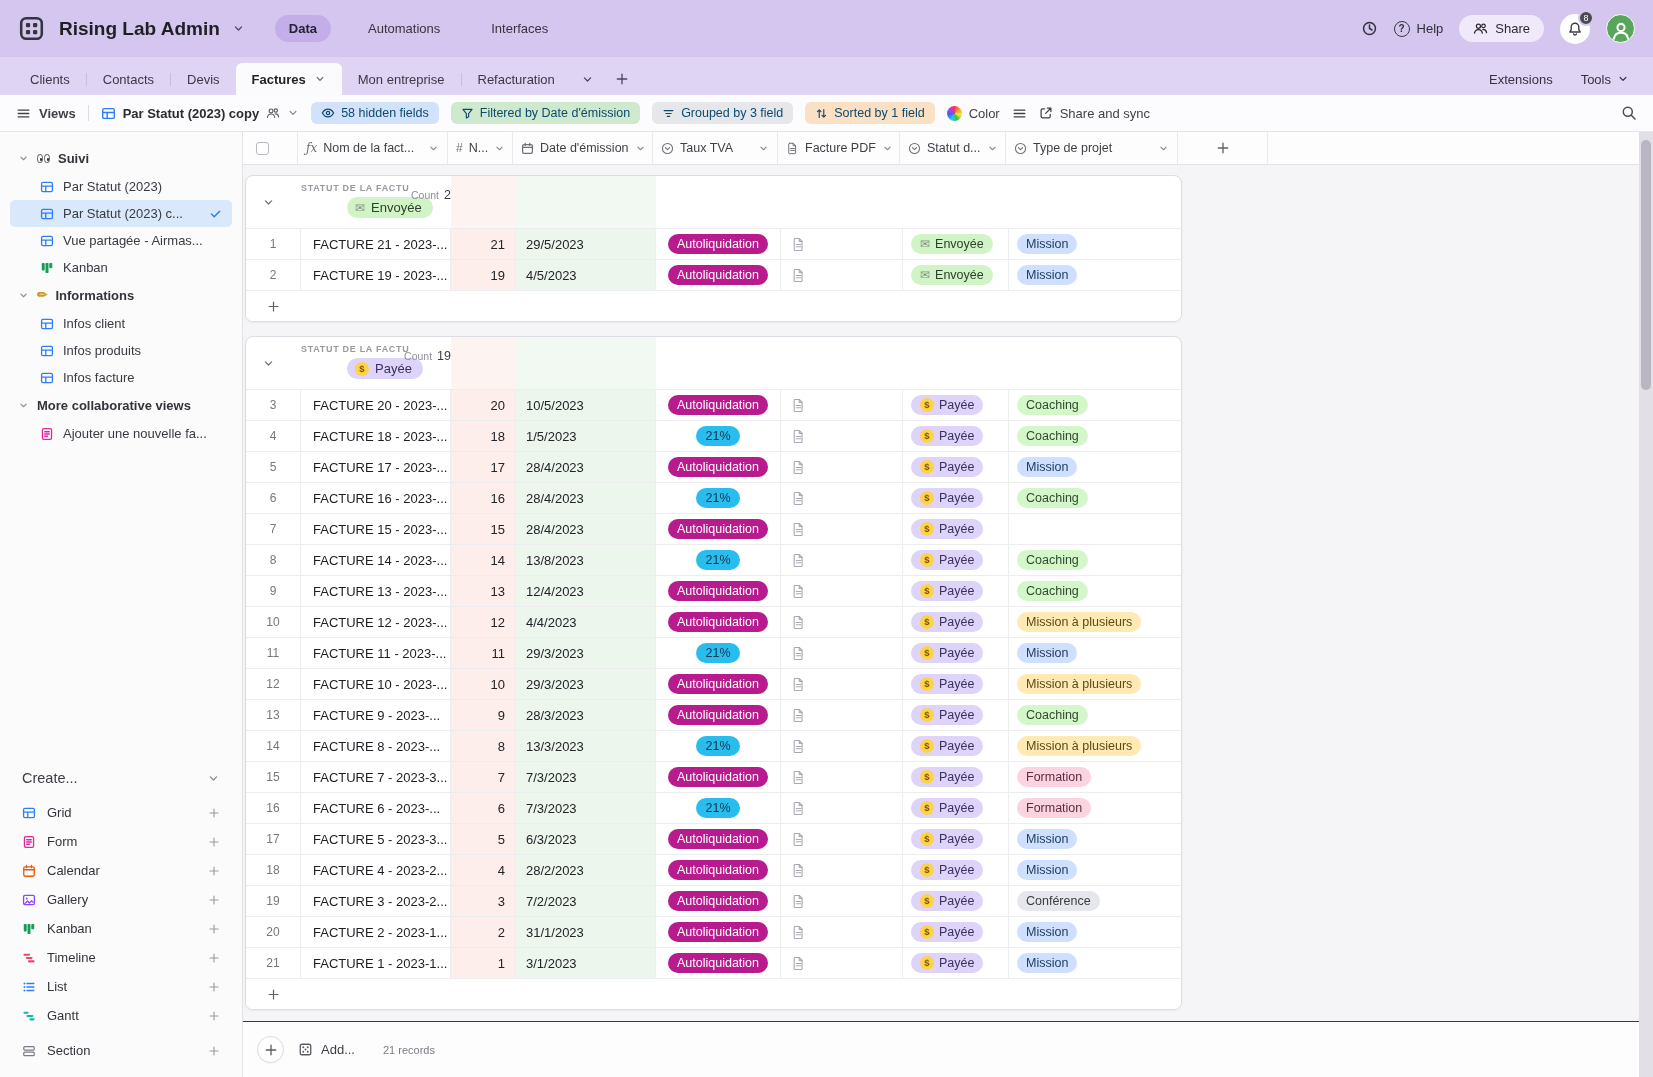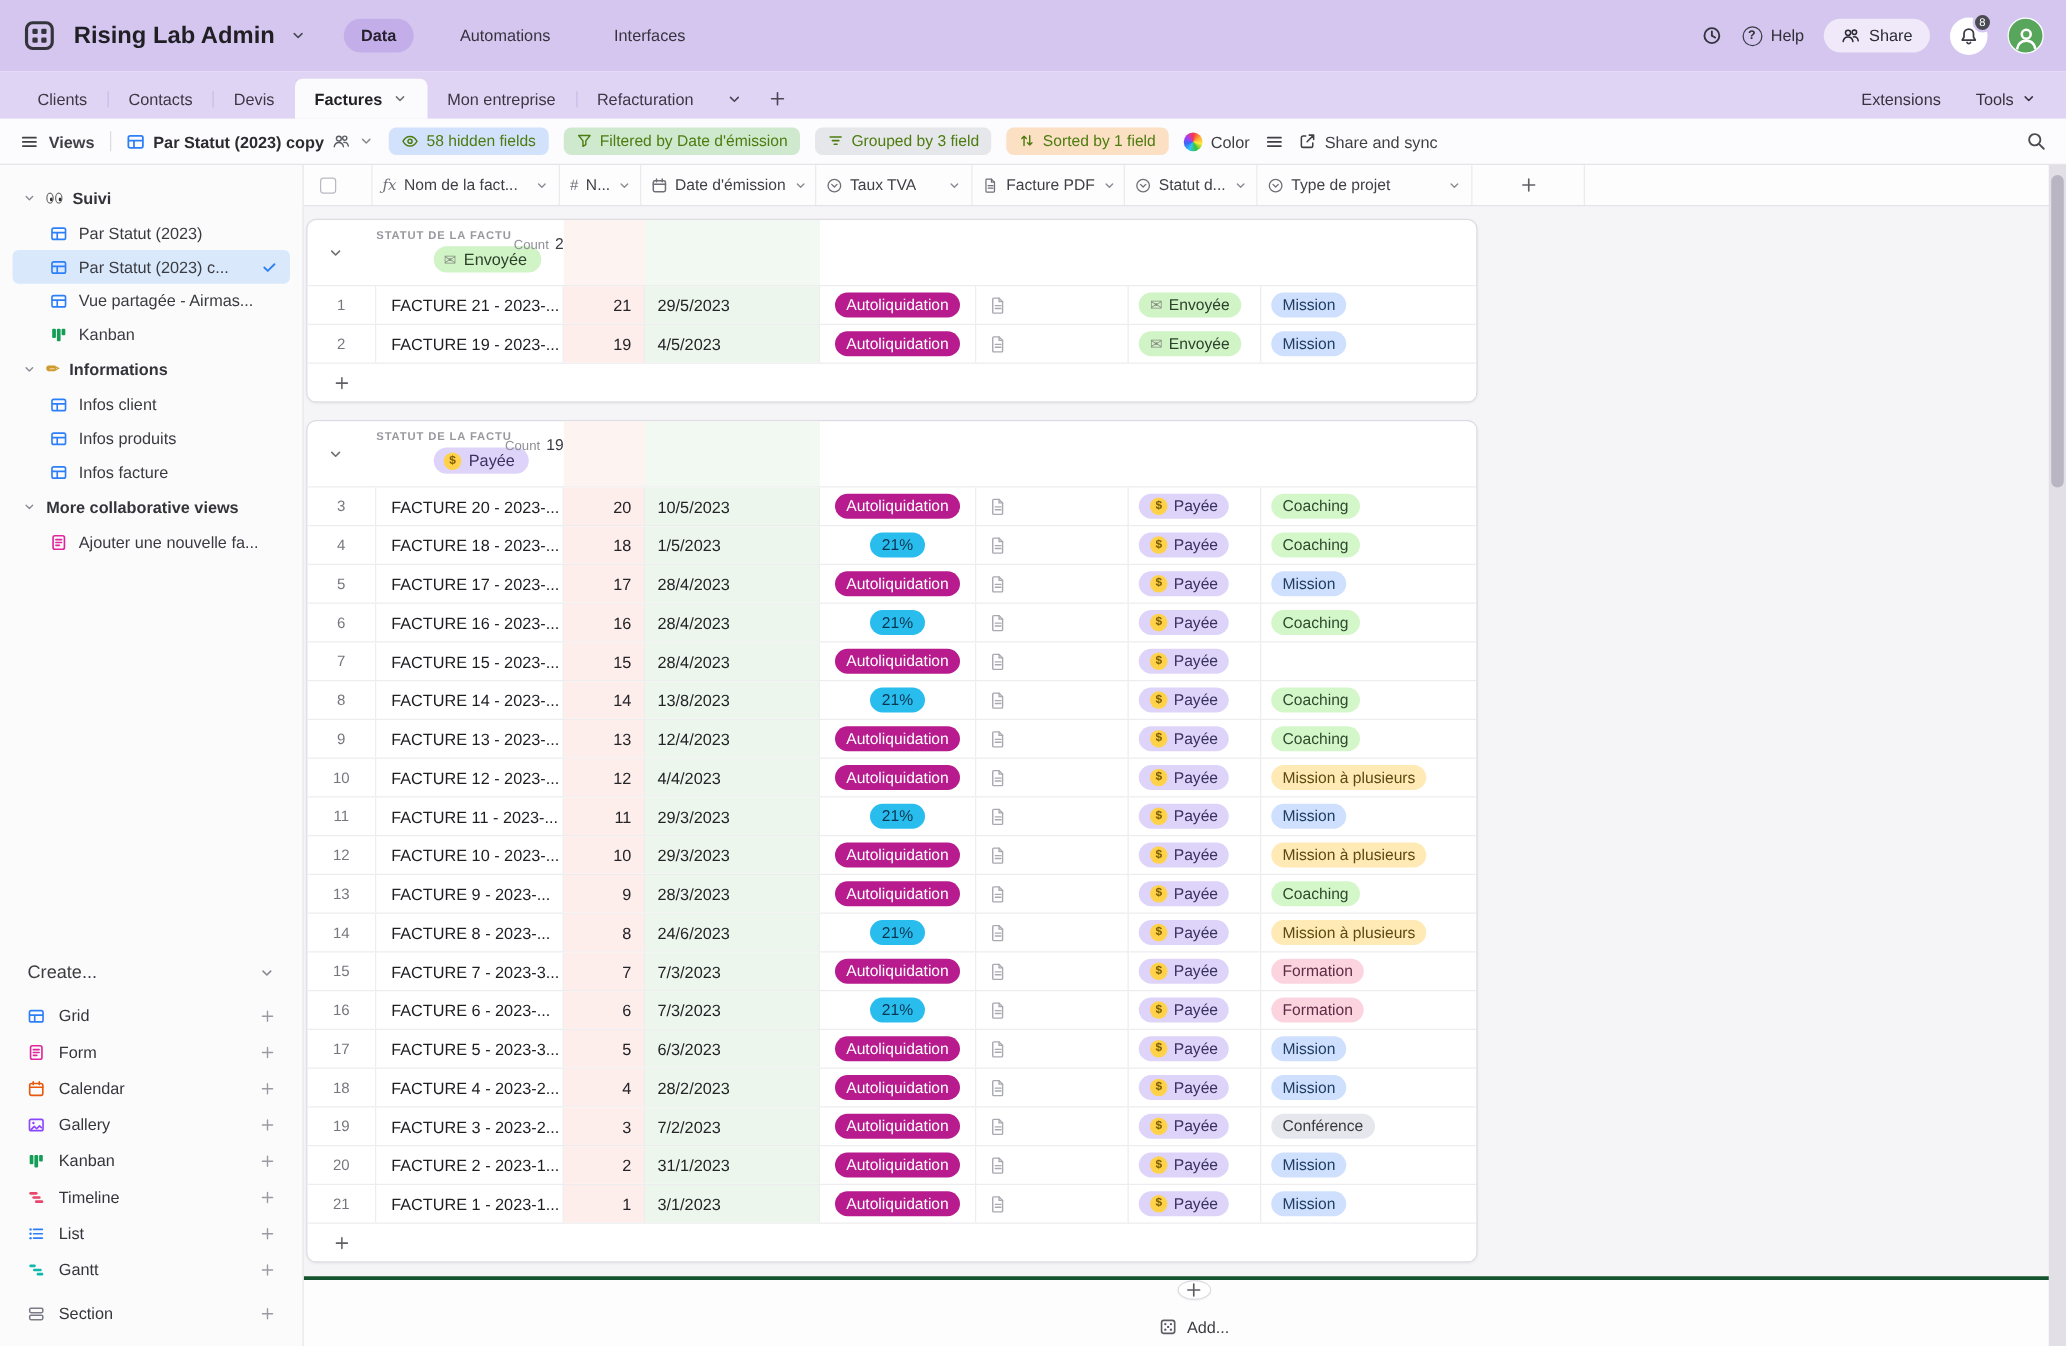--- a/index.html
+++ b/index.html
@@ -30,21 +30,21 @@
   .tab-sep { width:1px; height:13px; background:#c9bce6; align-self:center; }
   .tab-btn { height:32px; width:34px; display:flex; align-items:center; justify-content:center; color:#4c4556; cursor:pointer; }
   .tabbar-right { margin-left:auto; display:flex; align-items:center; gap:28px; height:32px; padding-right:10px; color:#38323f; }
   .tools-wrap { display:flex; align-items:center; gap:6px; cursor:pointer; }
 
   
   .toolbar { height:37px; background:#fcfbfd; border-bottom:1px solid #e6e4ea; display:flex; align-items:center; padding:0 16px; gap:12px; color:#3f3f46; }
   .views-btn { display:flex; align-items:center; gap:8px; font-weight:600; cursor:pointer; }
   .tb-divider { width:1px; height:16px; background:#ddd; }
   .view-picker { display:flex; align-items:center; gap:7px; font-weight:600; color:#2b2b31; cursor:pointer; }
-  .tb-pill { display:flex; align-items:flex-start; gap:6px; border-radius:6px; padding:4px 10px; font-size:12.5px; color:#4d7c0f; white-space:nowrap; cursor:pointer; }
+  .tb-pill { display:flex; align-items:center; gap:6px; border-radius:6px; padding:4px 10px; font-size:12.5px; color:#0c4a6e; white-space:nowrap; cursor:pointer; }
   .tb-blue { background:#d3e2fc; } .tb-green { background:#cfe9cf; } .tb-gray { background:#e6e7ea; } .tb-orange { background:#fbe0c3; }
   .tb-item { display:flex; align-items:center; gap:7px; cursor:pointer; }
   .color-wheel { width:15px; height:15px; border-radius:50%; background:conic-gradient(#f4364c,#ff9f2e,#ffe93b,#35c43b,#2fc6f6,#3b66f5,#b03bf5,#f4364c); }
   .tb-search { margin-left:auto; color:#4b4b52; cursor:pointer; }
 
   
   .content { display:flex; height:945px; }
 
   
   .sidebar { width:243px; background:#fbfbfc; border-right:1px solid #e3e2e7; display:flex; flex-direction:column; padding:8px 0 12px; }
@@ -107,21 +107,21 @@
   .pill .pic { margin-right:5px; display:inline-flex; }
   .badge-pill { display:inline-flex; align-items:center; gap:6px; border-radius:12px; padding:3px 11px 3px 8px; font-size:13px; margin-left:46px; }
 
   .emj-env { font-size:12px; color:#8a8f85; line-height:1; }
   .emj-money { width:14px; height:14px; border-radius:50%; background:#ffd24a; color:#7a5b00; font-size:9.5px; font-weight:700; display:inline-flex; align-items:center; justify-content:center; }
   .emj-eyes { display:inline-flex; gap:1px; align-items:center; }
   .emj-eyes i { width:6px; height:9px; background:#fff; border:1px solid #6e6e6e; border-radius:50%; position:relative; display:inline-block; }
   .emj-eyes i::after { content:""; position:absolute; left:1.5px; top:3px; width:2.6px; height:3.2px; background:#2c2c2c; border-radius:50%; }
   .emj-pencil { font-size:12.5px; color:#cf9a2c; line-height:1; }
 
-  .grid-footer { height:56px; background:#fdfdfe; border-top:3px solid #14532d; display:flex; align-items:center; padding-left:14px; gap:14px;flex-direction:column; }
+  .grid-footer { height:56px; background:#fdfdfe; border-top:1px solid #14532d; display:flex; align-items:center; padding-left:14px; gap:14px; }
   .add-circle { width:27px; height:27px; border-radius:50%; border:1px solid #dcdce1; background:#fff; display:flex; align-items:center; justify-content:center; color:#5b5b62; cursor:pointer; box-shadow:0 1px 1px rgba(0,0,0,.04); }
   .add-btn { display:flex; align-items:center; gap:8px; font-size:13px; color:#3d3d44; cursor:pointer; }
   .records { font-size:11px; color:#7c7c84; margin-left:14px; }
 
   .vscroll { position:absolute; right:0; top:0; bottom:0; width:14px; background:#e2dfe6; }
   .vthumb { position:absolute; right:2px; top:8px; width:10px; height:250px; border-radius:5px; background:#b9b5c2; }
 </style>
 </head>
 <body>
 
@@ -1159,21 +1159,21 @@
             <div class="c c-type">
               <span class="pill" style="background: rgb(212, 247, 201); color: rgb(47, 74, 47);">
                 <span>Coaching</span>
               </span>
             </div>
           </div>
           <div class="row">
             <div class="c c-rowhead">14</div>
             <div class="c c-name">FACTURE 8 - 2023-...</div>
             <div class="c c-n">8</div>
-            <div class="c c-date">24/6/2023</div>
+            <div class="c c-date">13/3/2023</div>
             <div class="c c-tva">
               <span class="pill" style="background: rgb(41, 189, 238); color: rgb(10, 53, 80);">
                 <span>21%</span>
               </span>
             </div>
             <div class="c c-pdf">
               <svg width="15" height="15" viewBox="0 0 16 16" class="ic" style="color: rgb(169, 169, 178);">
                 <use href="#sym-file"></use>
               </svg>
             </div>

